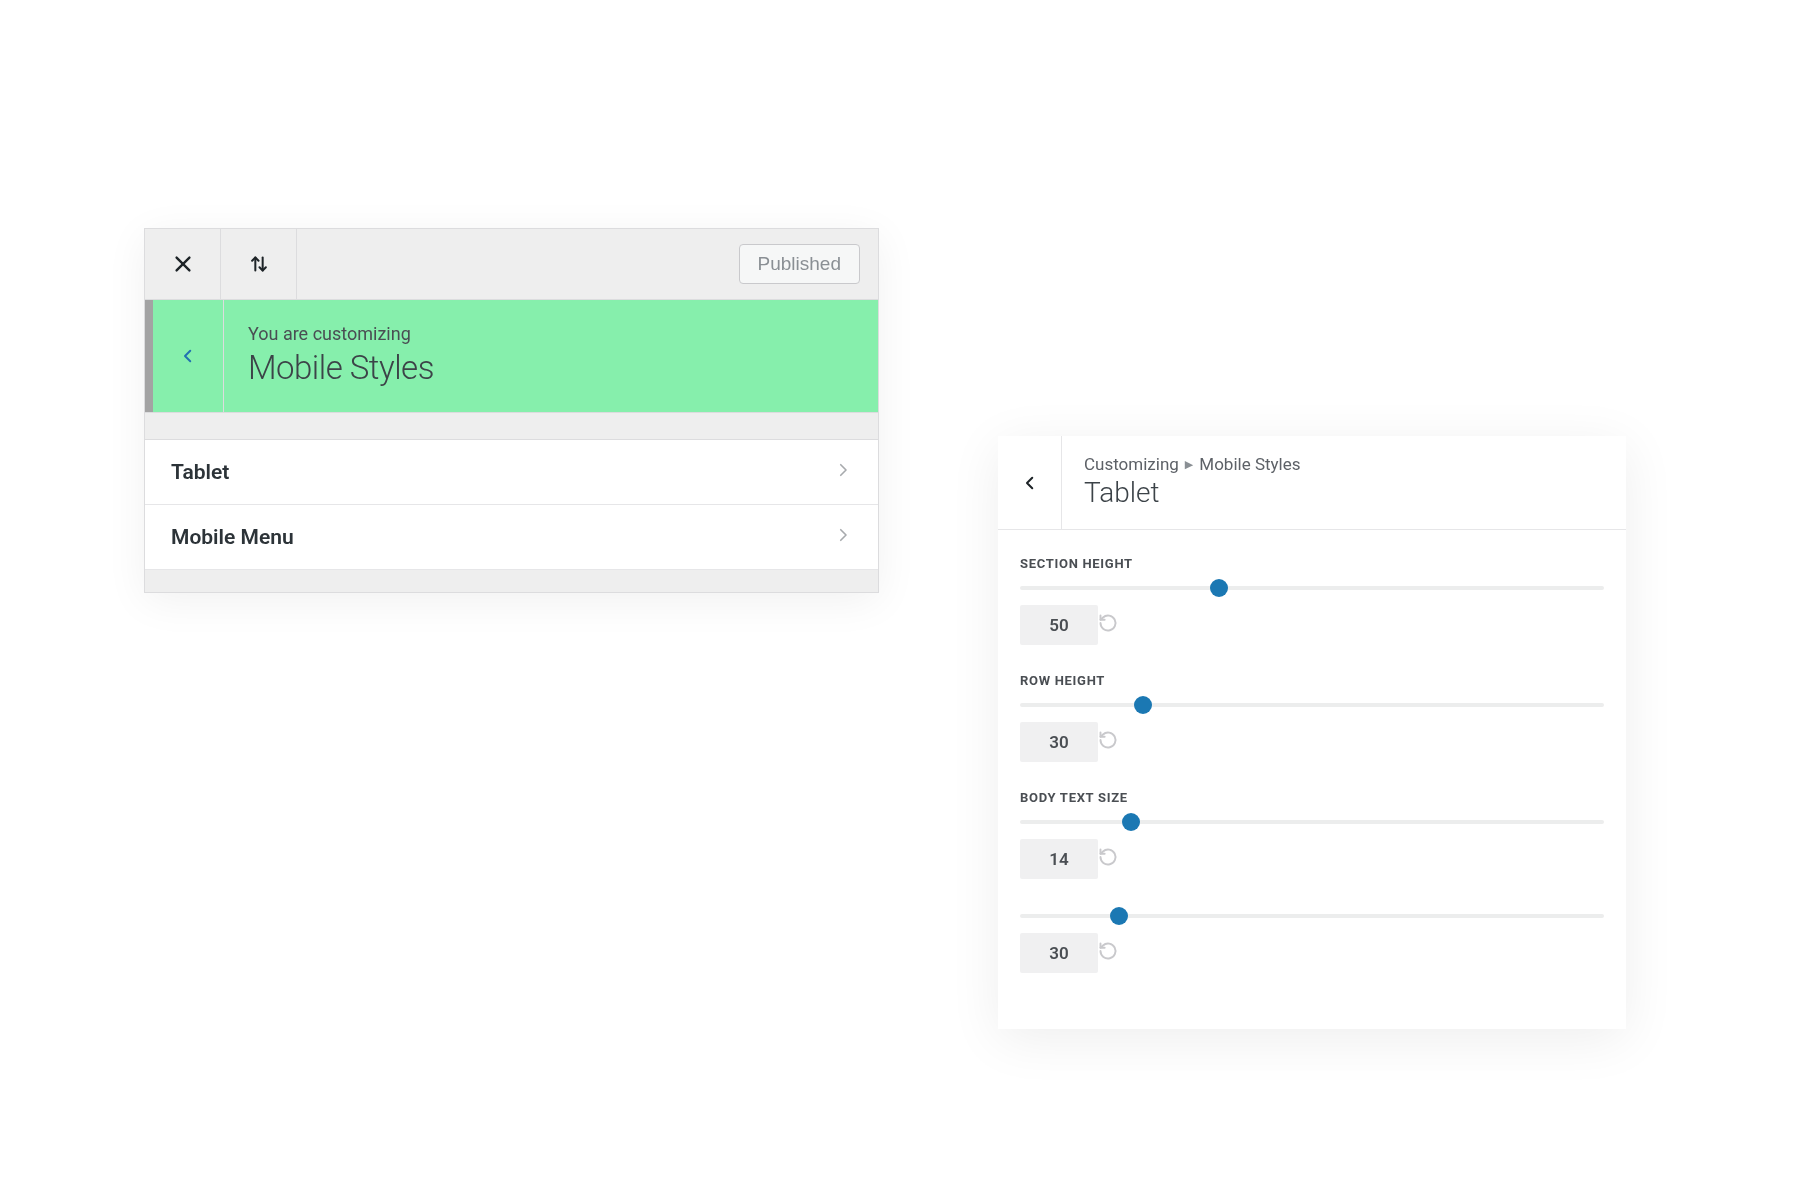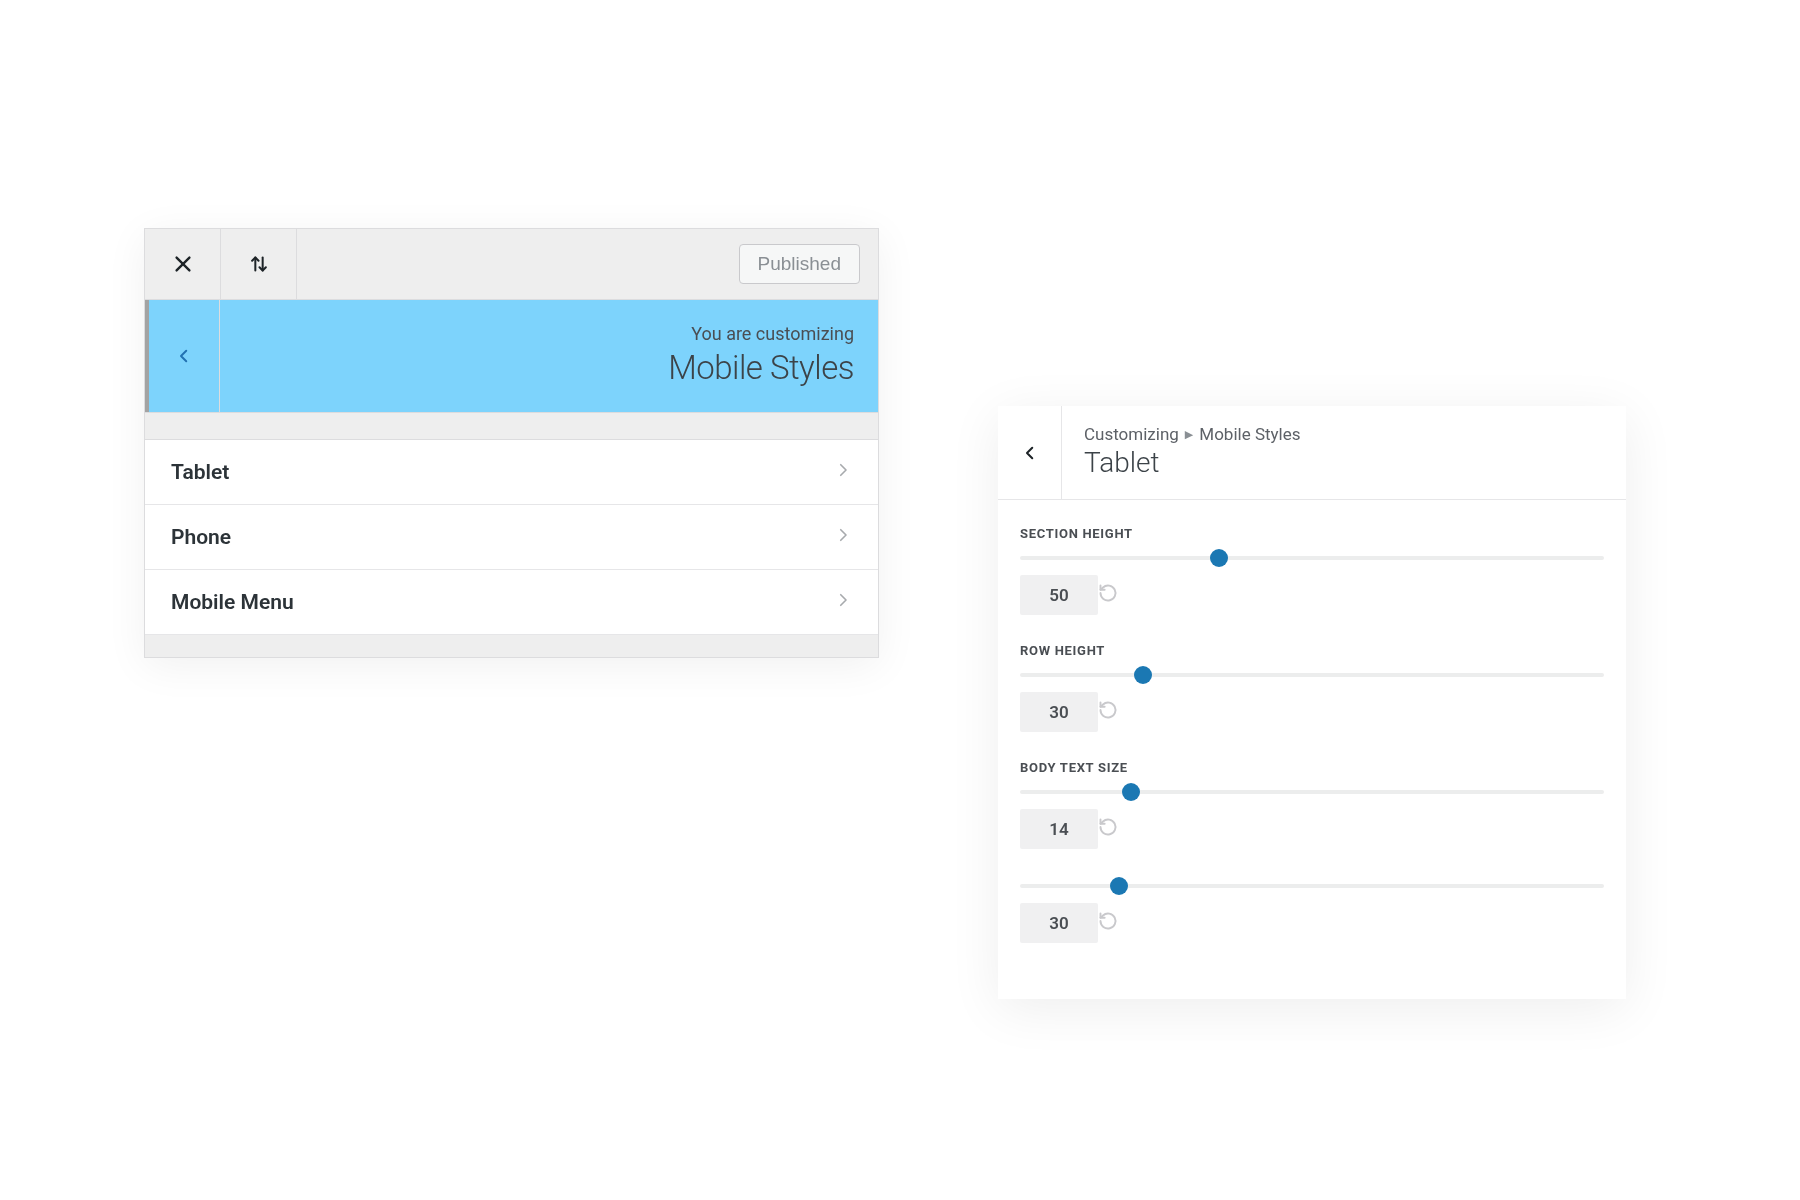--- a/index.html
+++ b/index.html
@@ -48,24 +48,23 @@
     border-radius: 4px;
     background: #f6f7f7;
     color: #8a8f94;
     font-size: 19px;
     cursor: default;
   }
 
   .breadcrumb-row {
     display: flex;
     align-items: stretch;
-    background: #7dd3fc;
-    border-left: 4px solid #a3a3a3;
+    background: #86efac;
+    border-left: 8px solid #a3a3a3;
     min-height: 112px;
-    text-align: right;
   }
   .bc-back {
     width: 71px;
     display: flex;
     align-items: center;
     justify-content: center;
     border-right: 1px solid #dcdcde;
     color: #2271b1;
     cursor: pointer;
   }
@@ -97,21 +96,21 @@
     font-weight: 600;
   }
   .menu-item .chev { color: #a7aaad; }
   .menu-item .chev svg { width: 18px; height: 18px; }
   .panel-left-footer { height: 22px; background: #eeeeee; }
 
   
   .panel-right {
     position: absolute;
     left: 998px;
-    top: 406px;
+    top: 436px;
     width: 628px;
     background: #ffffff;
     box-shadow: 0 10px 50px rgba(0,0,0,0.07);
     padding-bottom: 28px;
   }
   .pr-header {
     display: flex;
     align-items: stretch;
     border-bottom: 1px solid #e6e6e8;
     min-height: 94px;
@@ -225,26 +224,20 @@
 
   <div class="gap-bar"></div>
 
   <div class="menu-item">
     <span class="menu-item-label">Tablet</span>
     <span class="chev"><svg viewBox="0 0 24 24" fill="none" stroke="currentColor" stroke-width="2.2" stroke-linecap="round" stroke-linejoin="round">
           <polyline points="9 5 16 12 9 19"></polyline>
         </svg></span>
   </div>
   <div class="menu-item">
-    <span class="menu-item-label">Phone</span>
-    <span class="chev"><svg viewBox="0 0 24 24" fill="none" stroke="currentColor" stroke-width="2.2" stroke-linecap="round" stroke-linejoin="round">
-          <polyline points="9 5 16 12 9 19"></polyline>
-        </svg></span>
-  </div>
-  <div class="menu-item">
     <span class="menu-item-label">Mobile Menu</span>
     <span class="chev"><svg viewBox="0 0 24 24" fill="none" stroke="currentColor" stroke-width="2.2" stroke-linecap="round" stroke-linejoin="round">
           <polyline points="9 5 16 12 9 19"></polyline>
         </svg></span>
   </div>
   <div class="panel-left-footer"></div>
 </div>
 
 <div class="panel-right">
   <div class="pr-header">

